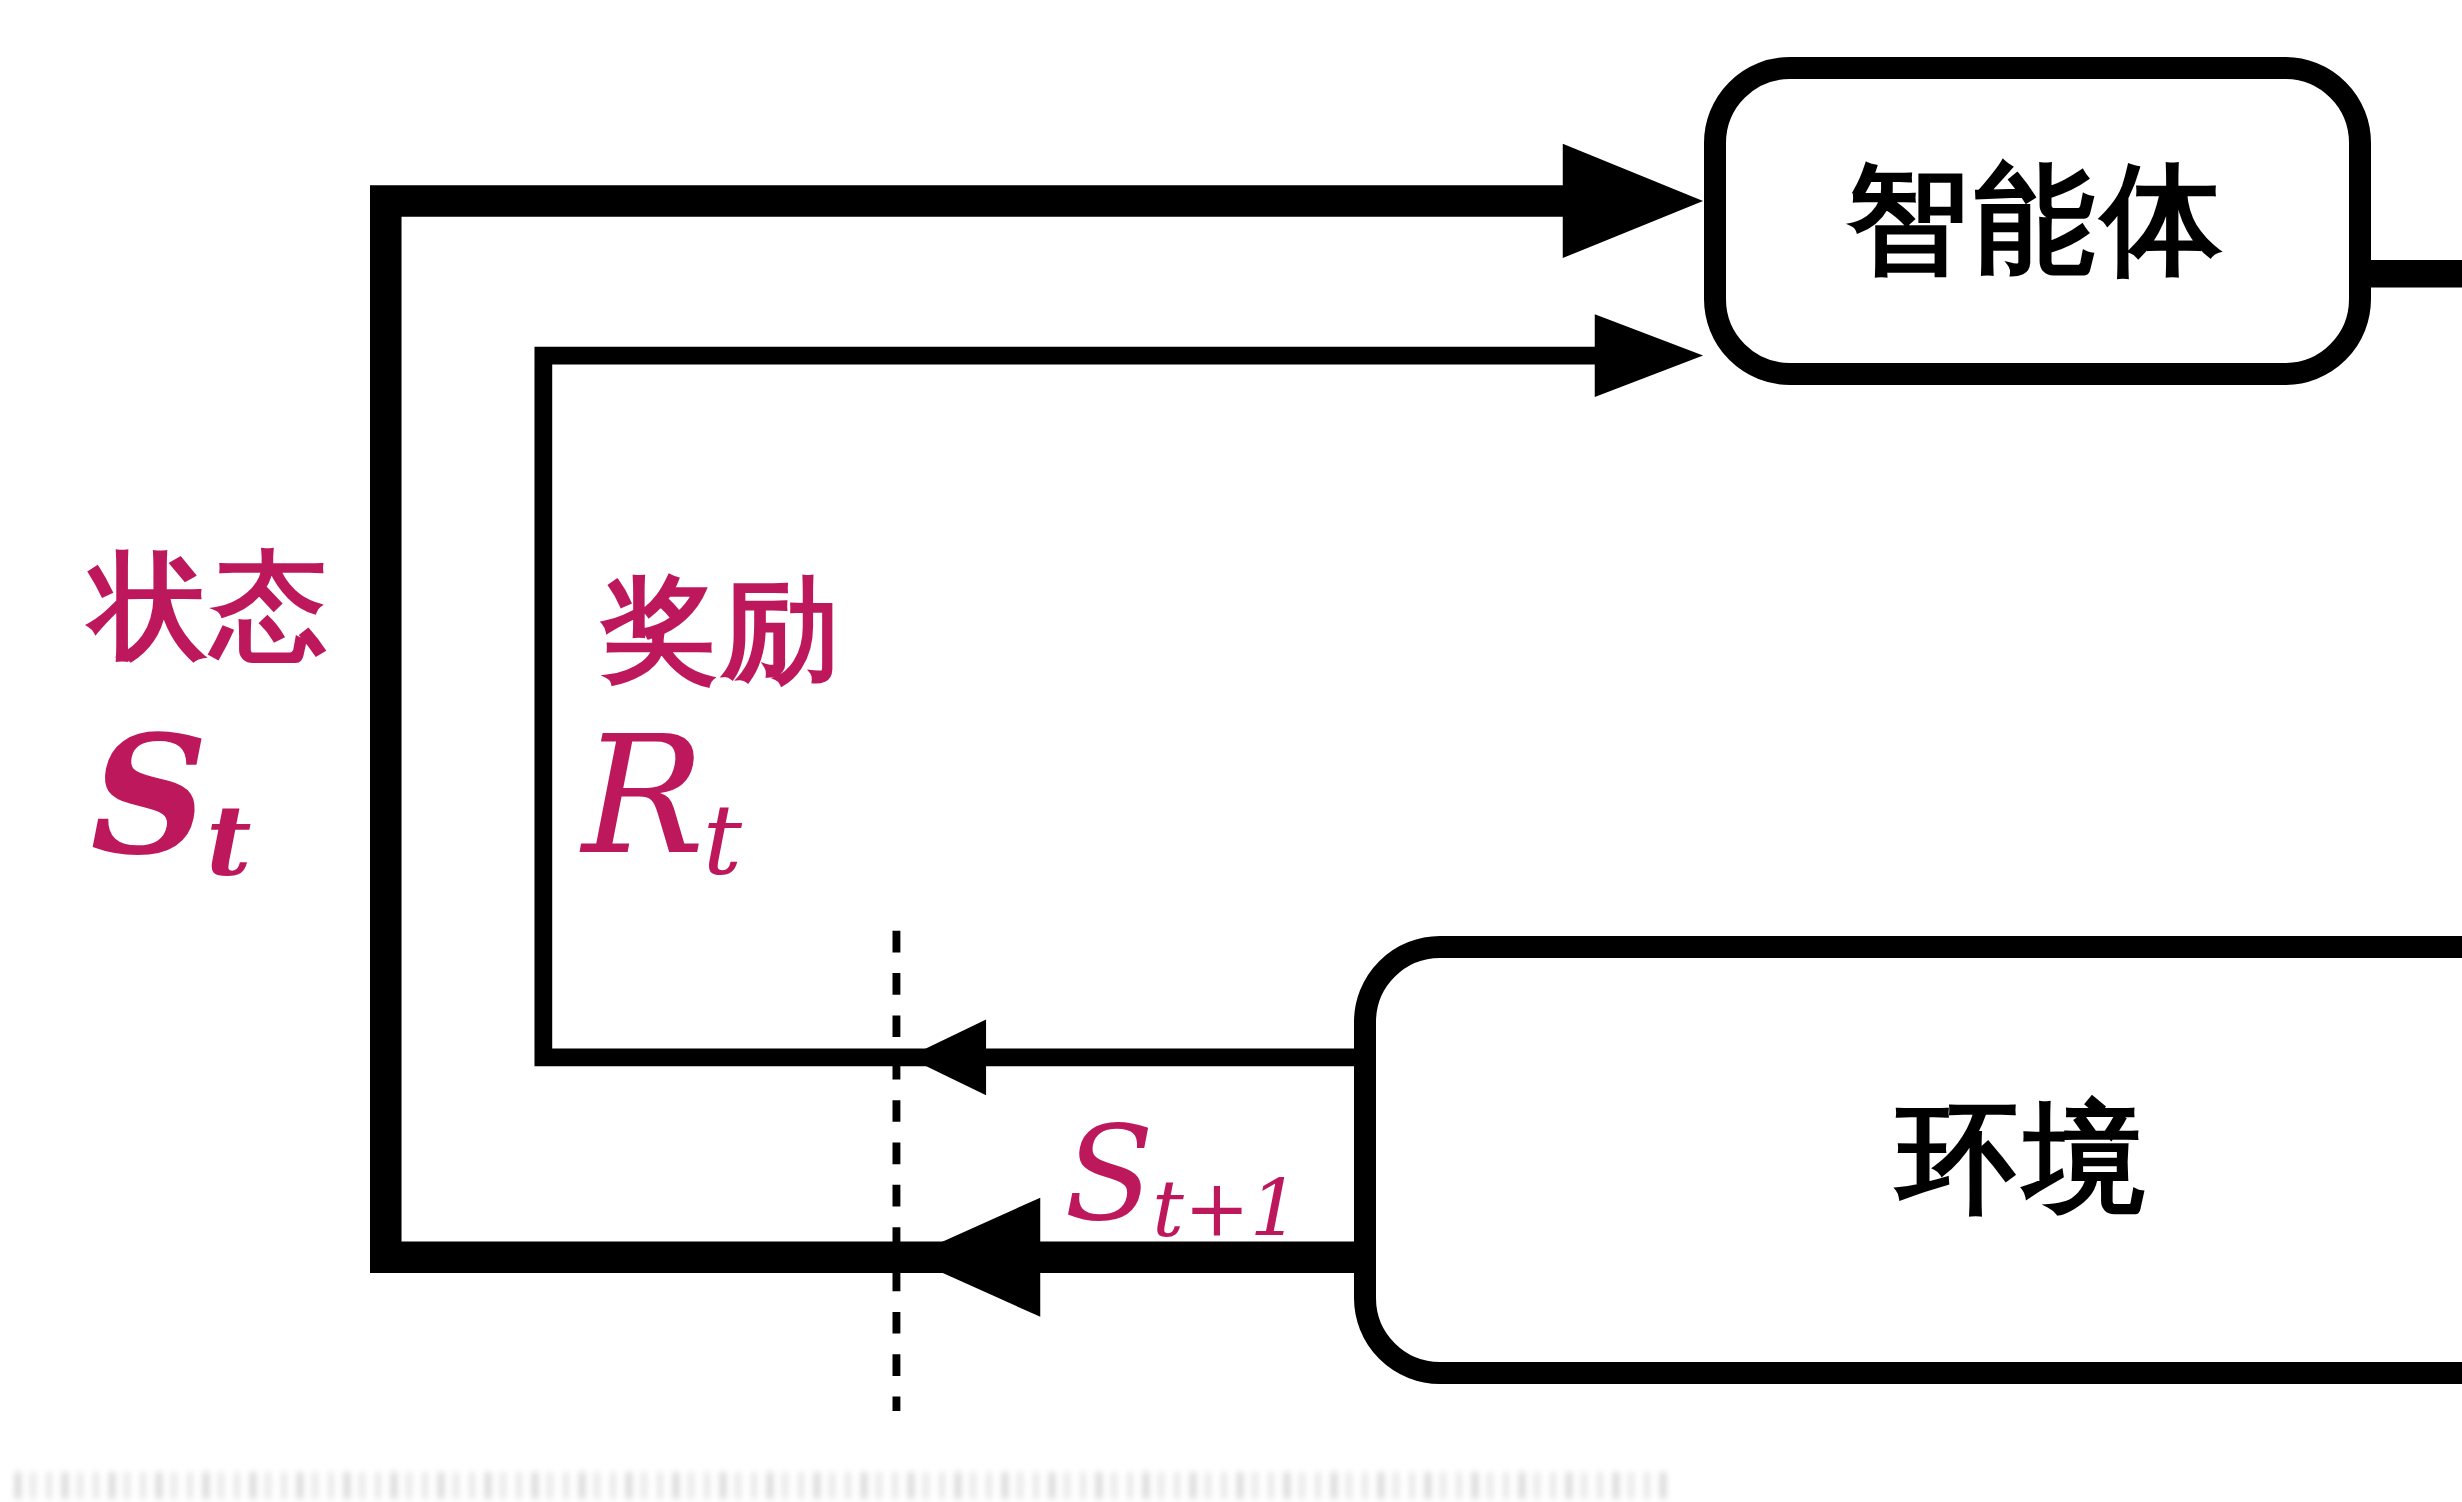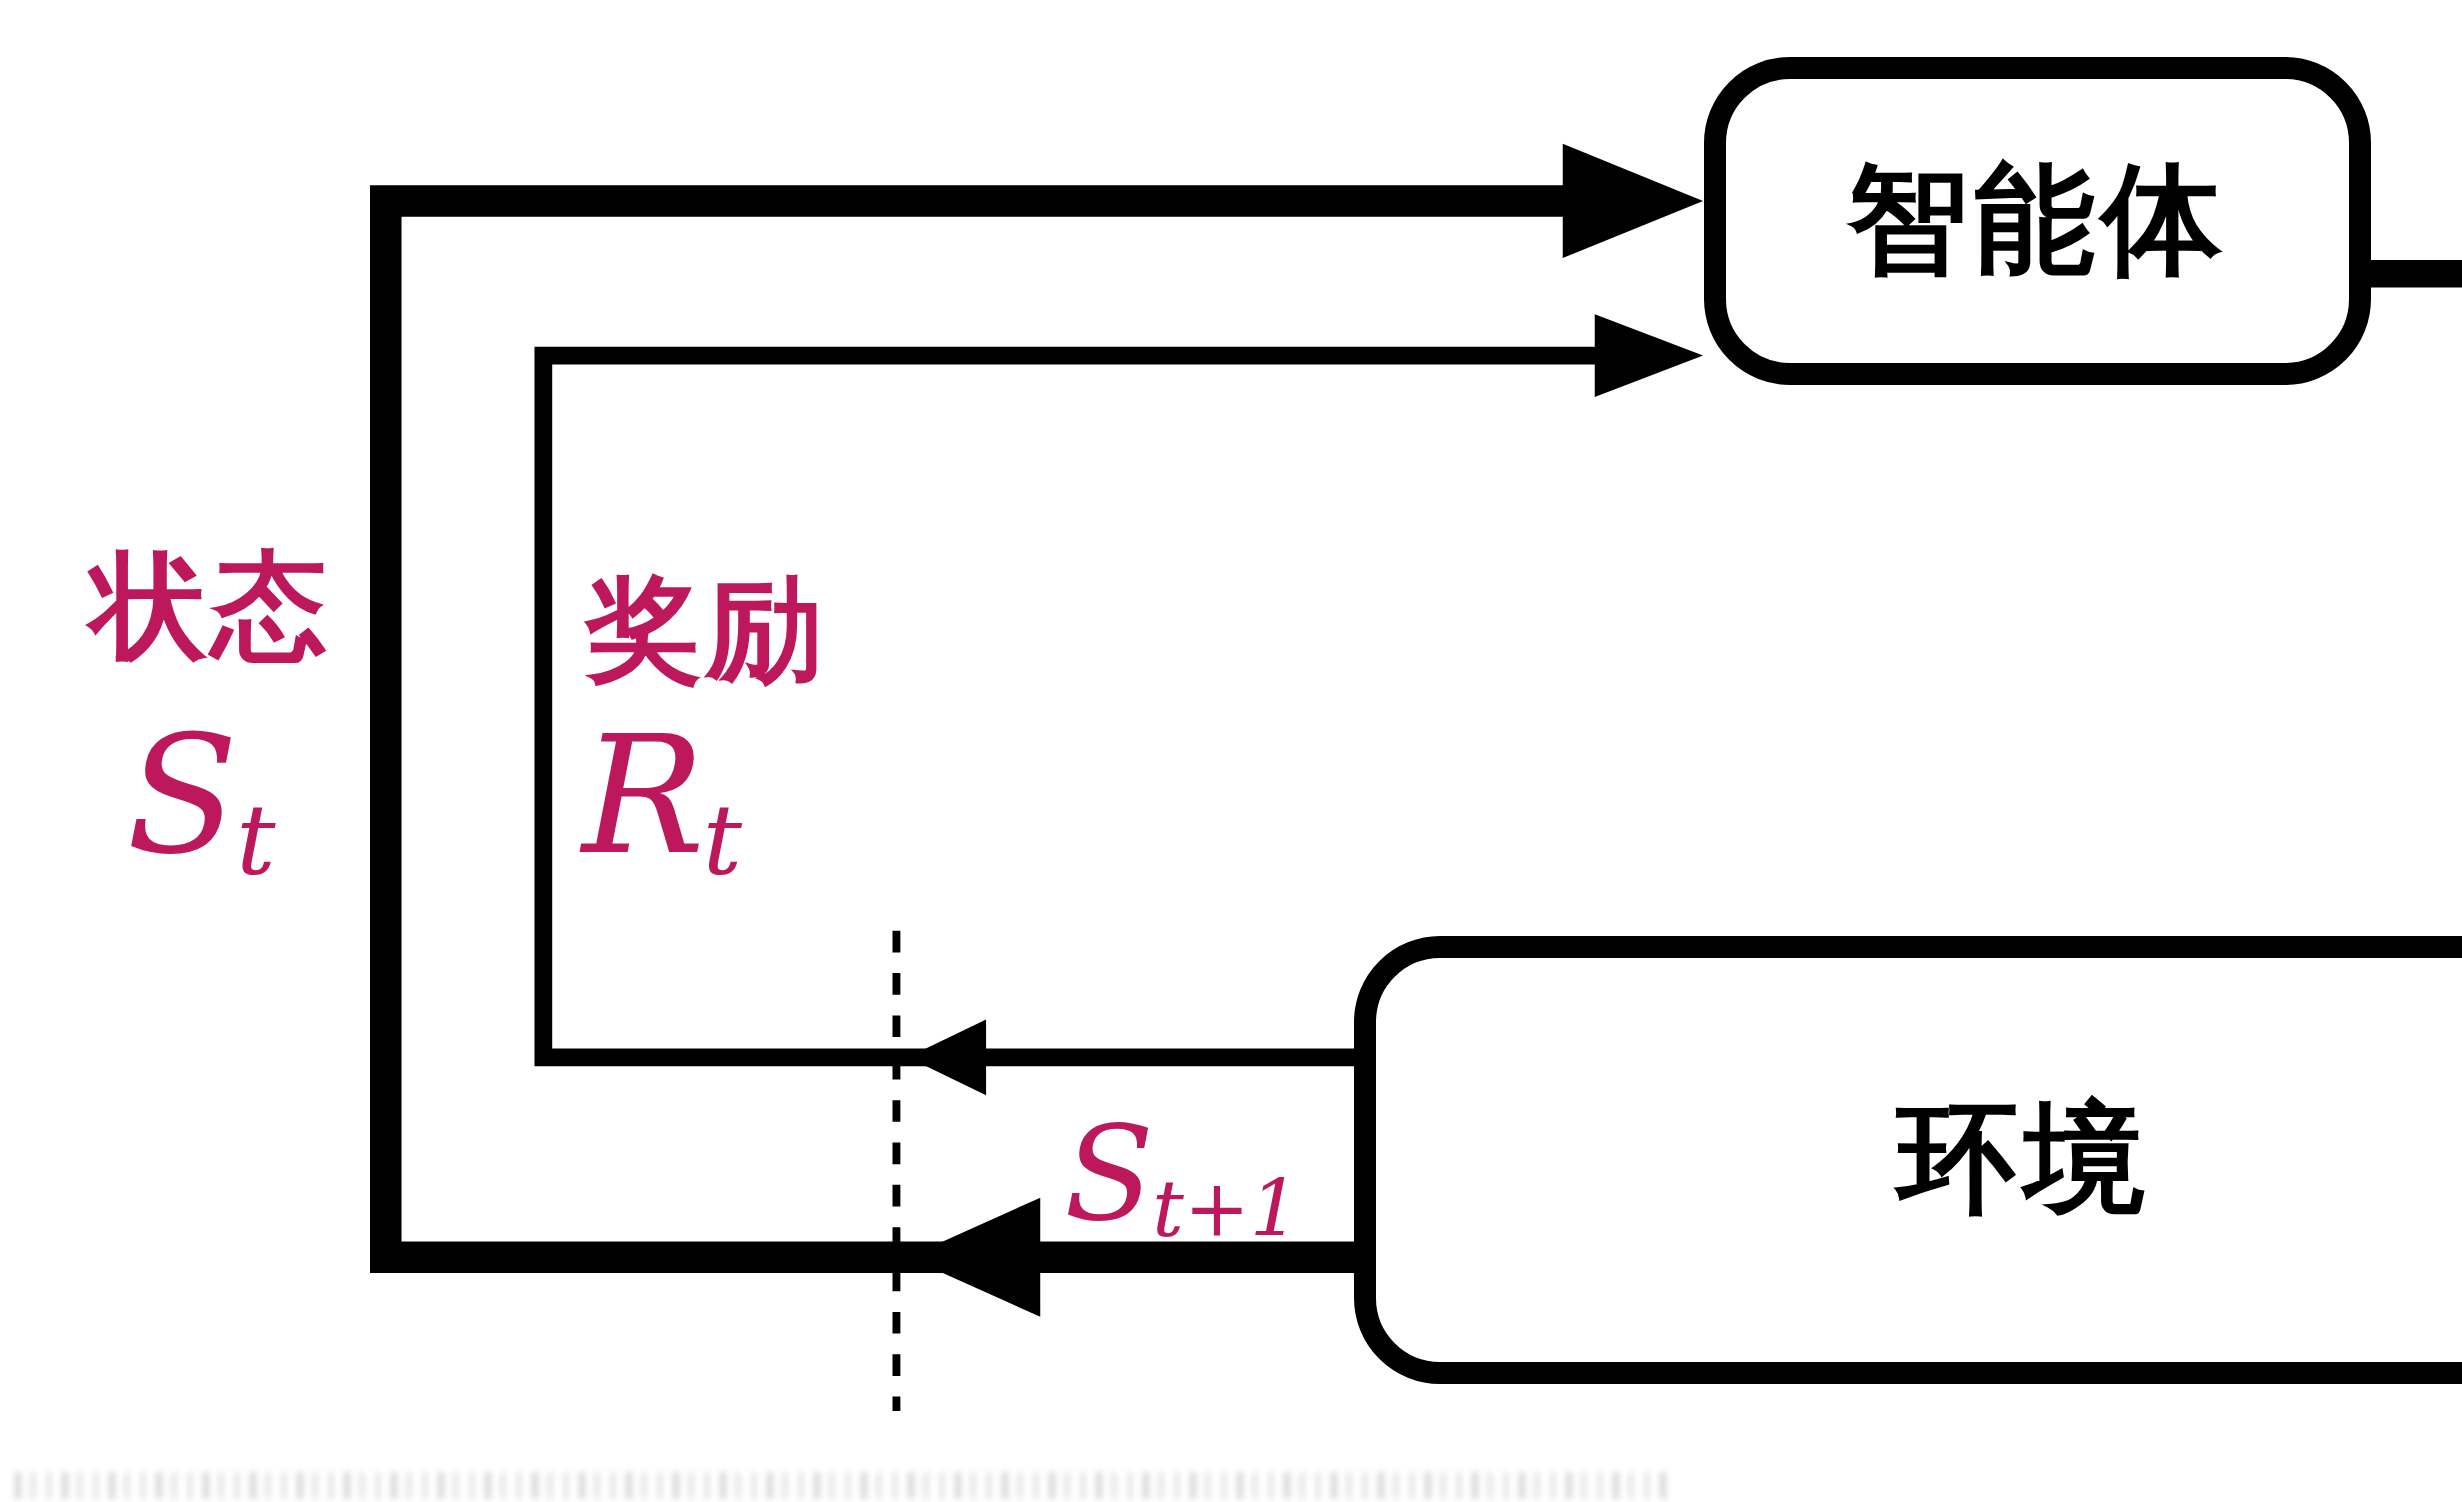--- a/index.html
+++ b/index.html
@@ -21,22 +21,22 @@
   .lbl{position:absolute;transform:translate(-50%,-50%);color:#be185d;white-space:nowrap;text-align:right;}
   .cn{font-size:116px;font-weight:600;letter-spacing:3.9px;}
   .math{font-style:italic;font-weight:500;}
   .math-big{font-size:163px;}
   .math-mid{font-size:131px;}
   .math sub{
     font-size:0.60em;font-style:italic;vertical-align:-0.22em;
     line-height:0;margin-left:-0.02em;letter-spacing:0;
   }
   .lbl-state-cn{left:211px;top:607px;}
-  .lbl-state-sym{left:201px;top:795px;}
-  .lbl-reward-cn{left:706px;top:630px;}
+  .lbl-state-sym{left:171px;top:795px;font-weight:bold;}
+  .lbl-reward-cn{left:722px;top:630px;}
   .lbl-reward-sym{left:662px;top:795px;}
   .lbl-rnext{left:1182px;top:971px;}
   .lbl-snext{left:1182px;top:1173px;}
   .caption-frag{
     position:absolute;left:14.8px;top:1472px;width:1660px;height:27px;
     background:repeating-linear-gradient(90deg,
       rgba(0,0,0,0.30) 0 5.9px, rgba(0,0,0,0.00) 5.9px 14.8px,
       rgba(0,0,0,0.18) 14.8px 20.7px, rgba(0,0,0,0.00) 20.7px 31.5px,
       rgba(0,0,0,0.26) 31.5px 36px, rgba(0,0,0,0.00) 36px 47px);
     filter:blur(3.4px);opacity:0.55;

